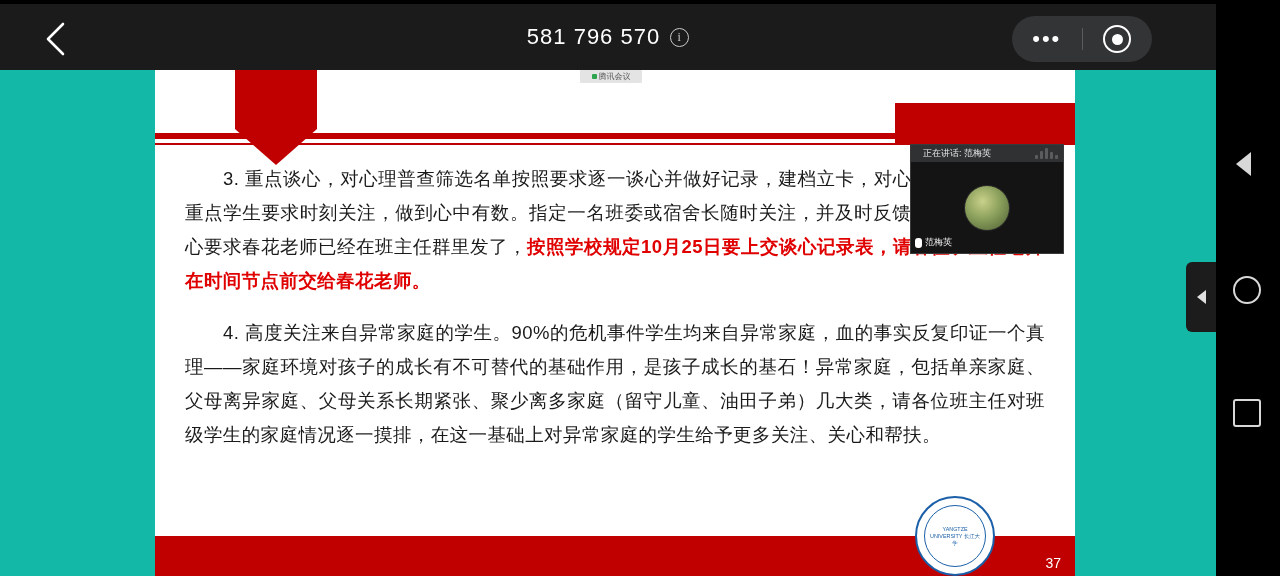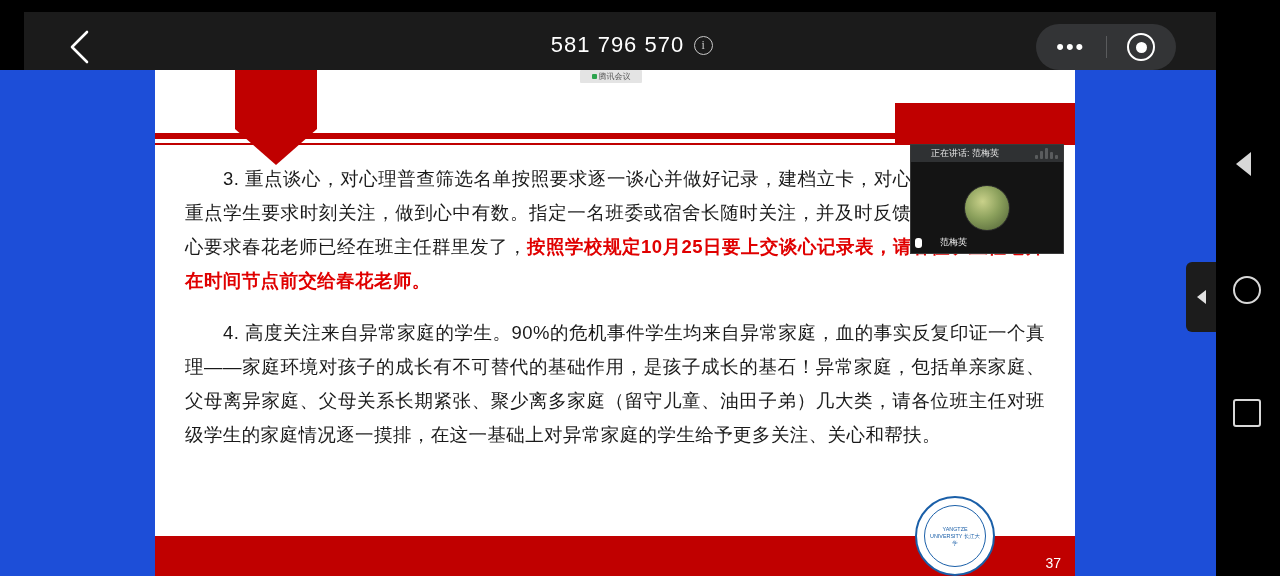--- a/index.html
+++ b/index.html
@@ -16,25 +16,24 @@
   .screen {
     position: relative;
     width: 1280px;
     height: 576px;
     background: #000;
   }
 
   
   .topbar {
     position: absolute;
-    left: 0; top: 12px;
+    left: 0; top: 4px;
     width: 1216px;
     height: 84px;
     background: #1b1b1b;
-    margin-left: 24px;
   }
   .back-btn {
     position: absolute;
     left: 36px; top: 14px;
     width: 40px; height: 42px;
     display: flex; align-items: center; justify-content: center;
   }
   .back-btn svg { display: block; }
   .meeting-id {
     position: absolute;
@@ -97,21 +96,21 @@
     border-radius: 50%;
     background: #ffffff;
   }
 
   
   .slide-wrap {
     position: absolute;
     left: 0; top: 70px;
     width: 1216px;
     height: 506px;
-    background: #1d4ed8;
+    background: #14b8a6;
   }
   .slide {
     position: absolute;
     left: 155px; top: 0;
     width: 920px;
     height: 506px;
     background: #ffffff;
   }
   .wm-tag {
     position: absolute;
@@ -246,21 +245,21 @@
     border: 1px solid #3a3a3a;
   }
   .pip-head {
     position: absolute;
     left: 0; top: 0;
     width: 152px; height: 17px;
     background: #2f3133;
     color: #e6e6e6;
     font-size: 9px;
     line-height: 17px;
-    padding-left: 20px;
+    padding-left: 12px;
     box-sizing: border-box;
   }
   .pip-waves {
     position: absolute;
     right: 5px; top: 3px;
     display: flex; gap: 2px; align-items: flex-end;
     height: 11px;
   }
   .pip-waves i {
     display: block;
@@ -277,21 +276,21 @@
   }
   .pip-avatar {
     width: 44px; height: 44px;
     border-radius: 50%;
     background: radial-gradient(circle at 40% 35%, #c9d18a 0%, #8ba05c 45%, #4b5d33 100%);
     border: 1px solid #2a2a2a;
   }
   .pip-name {
     position: absolute;
     left: 4px; bottom: 4px;
-    display: flex; align-items: center; gap: 18px;
+    display: flex; align-items: center; gap: 3px;
     color: #f0f0f0;
     font-size: 9px;
     font-family: Liberation Mono, monospace;
   }
   .mic-ico {
     width: 7px; height: 10px;
     background: #ffffff;
     border-radius: 3px 3px 3px 3px;
     display: inline-block;
   }

